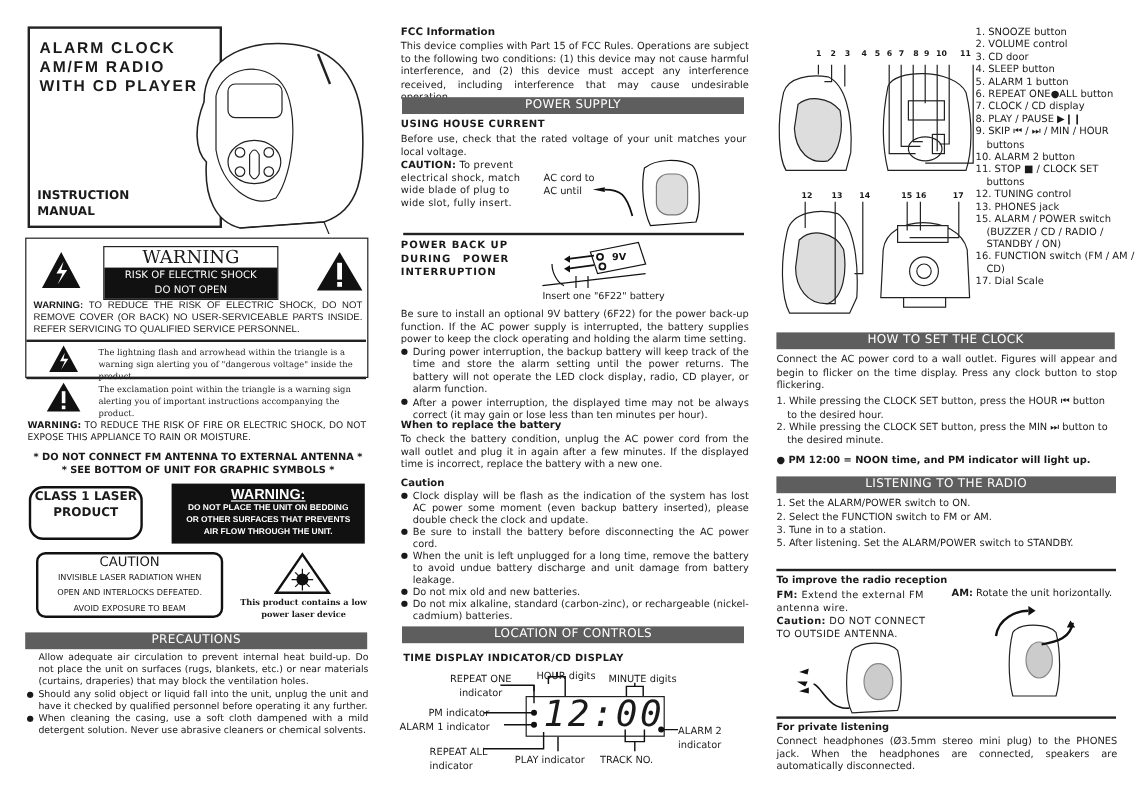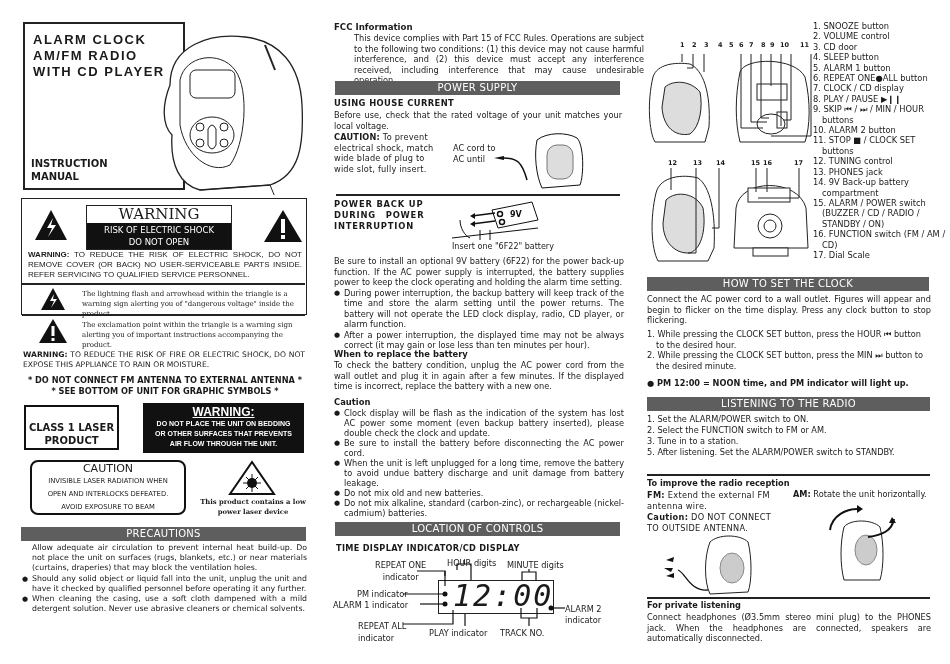--- a/index.html
+++ b/index.html
@@ -79,21 +79,21 @@
     </svg>
   <div class="abs" style="left:60px;top:121px;width:218px;font-family:'DejaVu Serif',serif;font-size:7px;line-height:10px;">The exclamation point within the triangle is a warning sign alerting you of important instructions accompanying the product.</div>
 </div>
 
 <div class="abs just" style="left:23px;top:350px;width:282px;font-size:7.6px;line-height:10px;">
   <span class="b">WARNING:</span><span> TO REDUCE THE RISK OF FIRE OR ELECTRIC SHOCK, DO NOT EXPOSE THIS APPLIANCE TO RAIN OR MOISTURE.</span>
 </div>
 <div class="abs b" style="left:20px;top:375px;width:290px;text-align:center;font-size:8.2px;line-height:11px;">* DO NOT CONNECT FM ANTENNA TO EXTERNAL ANTENNA *</div>
 <div class="abs b" style="left:20px;top:386px;width:290px;text-align:center;font-size:8.2px;line-height:11px;">* SEE BOTTOM OF UNIT FOR GRAPHIC SYMBOLS *</div>
 
-<div class="abs b" style="left:24px;top:405px;width:95px;height:45px;border:2.5px solid #111;border-radius:0;text-align:center;font-size:10px;line-height:13px;padding-top:14px;">
+<div class="abs b" style="left:24px;top:405px;width:95px;height:45px;border:2.5px solid #111;border-radius:12px;text-align:center;font-size:10px;line-height:13px;padding-top:1px;">
   <div>CLASS 1 LASER</div>
   <div>PRODUCT</div>
 </div>
 <div class="abs sans b" style="left:143px;top:403px;width:161px;height:50px;background:#111;color:#fff;text-align:center;">
   <div style="font-size:12px;line-height:14px;text-decoration:underline;margin-top:2px;">WARNING:</div>
   <div style="font-size:7px;line-height:10px;">
     <div>DO NOT PLACE THE UNIT ON BEDDING</div>
     <div>OR OTHER SURFACES THAT PREVENTS</div>
     <div>AIR FLOW THROUGH THE UNIT.</div>
   </div>
@@ -124,21 +124,21 @@
 <div class="abs bar" style="left:21px;top:527px;width:285px;">PRECAUTIONS</div>
 <div class="abs just" style="left:22px;top:543px;width:285px;font-size:7.8px;line-height:10.2px;">
   <div style="padding-left:10px;">Allow adequate air circulation to prevent internal heat build-up. Do not place the unit on surfaces (rugs, blankets, etc.) or near materials (curtains, draperies) that may block the ventilation holes.</div>
   <ul class="bl">
     <li>Should any solid object or liquid fall into the unit, unplug the unit and have it checked by qualified personnel before operating it any further.</li>
     <li>When cleaning the casing, use a soft cloth dampened with a mild detergent solution. Never use abrasive cleaners or chemical solvents.</li>
   </ul>
 </div>
 
 <div class="abs b" style="left:334px;top:23px;font-size:8.6px;">FCC Information</div>
-<div class="abs just" style="left:334px;top:33px;width:290px;font-size:8.2px;line-height:10.5px;margin-left:20px;">This device complies with Part 15 of FCC Rules. Operations are subject to the following two conditions: (1) this device may not cause harmful interference, and (2) this device must accept any interference received, including interference that may cause undesirable operation.</div>
+<div class="abs just" style="left:334px;top:33px;width:290px;font-size:8.2px;line-height:10.5px;">This device complies with Part 15 of FCC Rules. Operations are subject to the following two conditions: (1) this device may not cause harmful interference, and (2) this device must accept any interference received, including interference that may cause undesirable operation.</div>
 
 <div class="abs bar" style="left:335px;top:81px;width:285px;">POWER SUPPLY</div>
 <div class="abs b" style="left:334px;top:99px;font-size:8.4px;letter-spacing:.4px;">USING HOUSE CURRENT</div>
 <div class="abs just" style="left:334px;top:110px;width:288px;font-size:8.2px;line-height:10.5px;">Before use, check that the rated voltage of your unit matches your local voltage.</div>
 <div class="abs" style="left:334px;top:132px;width:106px;font-size:8.2px;line-height:10.6px;letter-spacing:.2px;">
   <span class="b">CAUTION:</span><span> To prevent electrical shock, match wide blade of plug to wide slot, fully insert.</span>
 </div>
 <div class="abs" style="left:453px;top:143px;font-size:8.2px;line-height:11px;">
   <div>AC cord to</div>
   <div>AC until</div>
@@ -301,21 +301,20 @@
     <li>4.  SLEEP button</li>
     <li>5.  ALARM 1 button</li>
     <li>6.  REPEAT ONE●ALL button</li>
     <li>7.  CLOCK / CD display</li>
     <li>8.  PLAY / PAUSE ▶❙❙</li>
     <li>9.  SKIP ⏮ / ⏭ / MIN / HOUR buttons</li>
     <li>10. ALARM 2 button</li>
     <li>11. STOP ■ / CLOCK SET buttons</li>
     <li>12. TUNING control</li>
     <li>13. PHONES jack</li>
-    <li>14. 9V Back-up battery compartment</li>
     <li>15. ALARM / POWER switch (BUZZER / CD / RADIO / STANDBY / ON)</li>
     <li>16. FUNCTION switch (FM / AM / CD)</li>
     <li>17. Dial Scale</li>
   </ol>
 </div>
 
 <div class="abs bar" style="left:647px;top:277px;width:282px;">HOW TO SET THE CLOCK</div>
 <div class="abs just" style="left:647px;top:294px;width:284px;font-size:8.2px;line-height:10.5px;">Connect the AC power cord to a wall outlet. Figures will appear and begin to flicker on the time display. Press any clock button to stop flickering.</div>
 <div class="abs" style="left:647px;top:329px;width:284px;font-size:8.2px;line-height:10.5px;">
   <ol class="nl">

